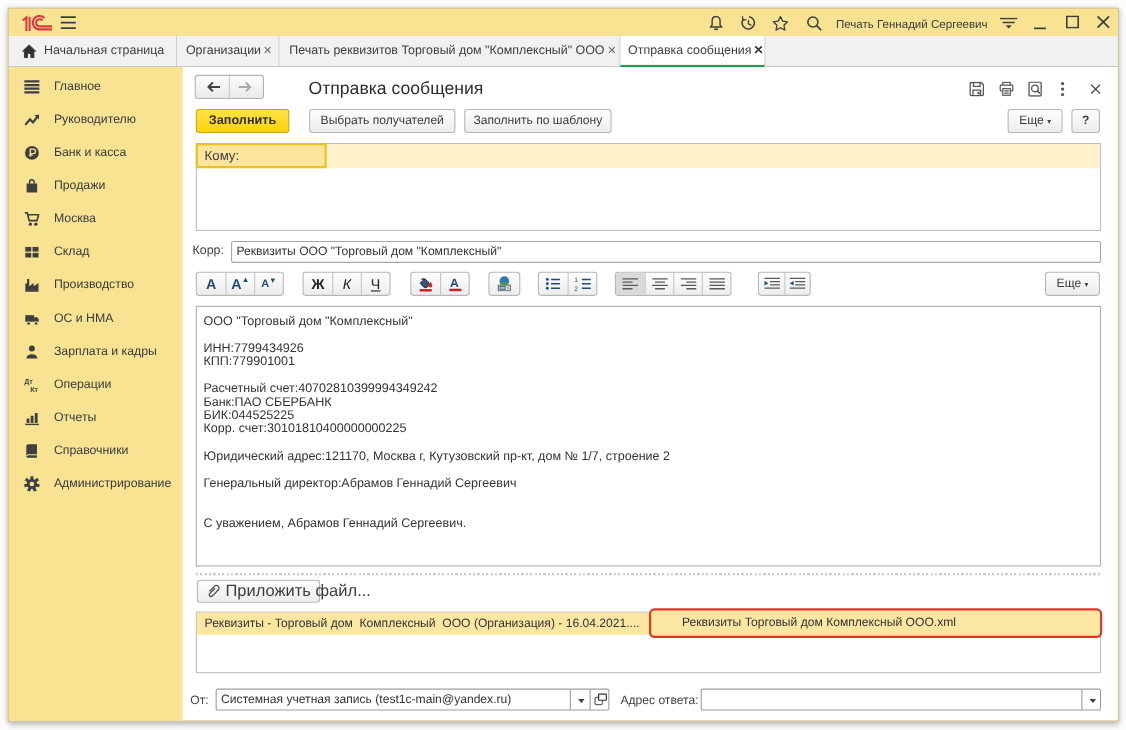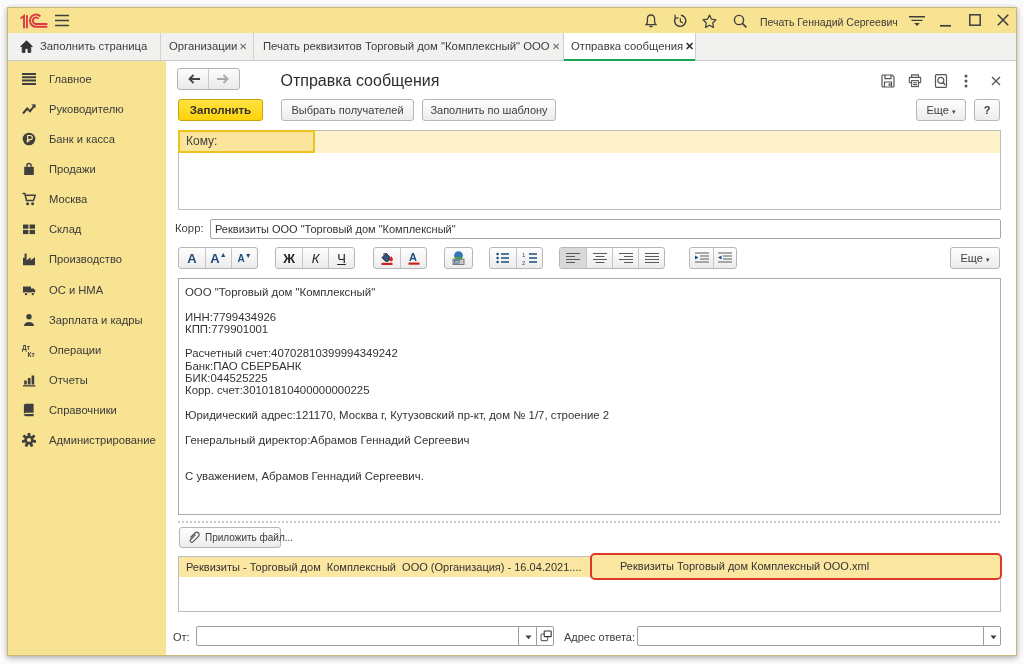--- a/index.html
+++ b/index.html
@@ -68,21 +68,21 @@
       <rect x="0.8" y="0.8" width="10.4" height="10.4" fill="none" stroke="#3f3f3f" stroke-width="1.5"></rect>
     </svg>
   <svg class="a" style="left:989px;top:6px" width="12" height="12" viewBox="0 0 12 12">
       <path d="M0.8,0.8 L11.2,11.2 M11.2,0.8 L0.8,11.2" stroke="#3f3f3f" stroke-width="1.6"></path>
     </svg>
 
   <div class="a tabbar"></div>
   <svg class="a" style="left:12px;top:32px" width="13" height="13" viewBox="0 0 13 13">
       <path d="M0.5,6.5 L6.5,0.8 L12.5,6.5 L10.8,6.5 L10.8,12.4 L8,12.4 L8,8.6 L5,8.6 L5,12.4 L2.2,12.4 L2.2,6.5 Z" fill="#333" stroke="#333" stroke-width="0.8" stroke-linejoin="round"></path>
     </svg>
-  <div class="a tab" style="left:32px">Заполнить страница</div>
+  <div class="a tab" style="left:32px">Начальная страница</div>
   <div class="a tabsep" style="left:152px"></div>
   <div class="a tab" style="left:161px">Организации</div>
   <div class="a tab" style="left:231px;color:#666;font-size:10px">✕</div>
   <div class="a tabsep" style="left:245px"></div>
   <div class="a tab" style="left:255px">Печать реквизитов Торговый дом "Комплексный" ООО</div>
   <div class="a tab" style="left:544px;color:#666;font-size:10px">✕</div>
   <div class="a" style="left:555px;top:25px;width:133px;height:28px;background:#fff;border-left:1px solid #cdcdcd;border-right:1px solid #cdcdcd"></div>
   <div class="a tab" style="left:563px">Отправка сообщения</div>
   <div class="a tab" style="left:677px;font-weight:bold;color:#333;font-size:11px">✕</div>
   <div class="a" style="left:556px;top:50.5px;width:131px;height:2.5px;background:#16a354"></div>
@@ -219,21 +219,21 @@
     </svg>
 
   <div class="a" style="left:170px;top:91px;width:85px;height:22px;background:linear-gradient(#ffe343,#ffd20a);border:1px solid #c7a50c;border-radius:3px;text-align:center;line-height:20px;font-size:11.5px;font-weight:bold;color:#33302a">Заполнить</div>
   <div class="a btn" style="left:273px;top:91px;width:133px;height:22px;line-height:20px">Выбрать получателей</div>
   <div class="a btn" style="left:414px;top:91px;width:134px;height:22px;line-height:20px">Заполнить по шаблону</div>
   <div class="a btn" style="left:908px;top:91px;width:50px;height:22px;line-height:20px">Еще <span style="font-size:7px;color:#444">▾</span></div>
   <div class="a btn" style="left:966px;top:91px;width:26px;height:22px;line-height:20px;font-weight:bold">?</div>
 
   <div class="a" style="left:170px;top:122px;width:823px;height:80px;border:1px solid #bdbdbd;background:#fff"></div>
   <div class="a" style="left:171px;top:123px;width:821px;height:22px;background:#fdf2ca"></div>
-  <div class="a" style="left:170px;top:122px;width:137px;height:22.5px;background:#fbe49c;border:2px solid #eec11b;border-radius:1px;font-size:12px;color:#3f3f3f;line-height:18px;padding-left:6px">Кому:</div>
+  <div class="a" style="left:170px;top:122px;width:119px;height:22.5px;background:#fbe49c;border:2px solid #eec11b;border-radius:1px;font-size:12px;color:#3f3f3f;line-height:18px;padding-left:6px">Кому:</div>
 
   <div class="a lbl" style="left:167px;top:214px">Корр:</div>
   <div class="a inp" style="left:202px;top:211px;width:791px;height:20px;line-height:18px;padding-left:4px">Реквизиты ООО "Торговый дом "Комплексный"</div>
 
   <div class="a tbtn" style="left:170px;top:239px;height:22px">
       <div>
         <span style="font-weight:bold;font-size:13px;color:#1d4d7c">А</span>
       </div>
       <div>
         <span style="font-weight:bold;font-size:13px;color:#1d4d7c">А</span>
@@ -368,32 +368,33 @@
 
 Юридический адрес:121170, Москва г, Кутузовский пр-кт, дом № 1/7, строение 2
 
 Генеральный директор:Абрамов Геннадий Сергеевич
 
 
 С уважением, Абрамов Геннадий Сергеевич.</div>
 
   <div class="a" style="left:170px;top:513px;width:823px;height:2px;background:repeating-linear-gradient(90deg,#c9c9c9 0 2px,transparent 2px 4px)"></div>
 
-  <div class="a btn" style="left:171px;top:519px;width:102px;height:21px;line-height:19px;text-align:left;padding-left:25px;white-space:nowrap;font-size:10px">Приложить файл...</div>
+  <div class="a btn" style="left:171px;top:519px;width:112px;height:21px;line-height:19px;text-align:left;padding-left:25px;white-space:nowrap;font-size:15px">Приложить файл...</div>
   <svg class="a" style="left:179px;top:523px" width="13" height="13" viewBox="0 0 13 13">
       <path d="M3.5,6.5 L8,2 a2.4,2.4 0 0 1 3.4,3.4 L6,10.8 a1.6,1.6 0 0 1 -2.3,-2.3 L8.5,3.7" fill="none" stroke="#555" stroke-width="1.2"></path>
     </svg>
 
   <div class="a" style="left:170px;top:548px;width:823px;height:56px;border:1px solid #bdbdbd;background:#fff"></div>
   <div class="a" style="left:171px;top:549px;width:821px;height:20px;background:#fbe6a2"></div>
   <div class="a" style="left:178px;top:549px;font-size:11px;color:#333;line-height:20px;white-space:pre">Реквизиты - Торговый дом  Комплексный  ООО (Организация) - 16.04.2021....</div>
   <div class="a" style="left:582px;top:545px;width:412px;height:27px;background:#fbe6a2;border:2.5px solid #dd3927;border-radius:5px;font-size:11px;color:#333;line-height:22px;padding-left:28px">Реквизиты Торговый дом Комплексный ООО.xml</div>
 
   <div class="a" style="left:165px;top:623px;font-size:11px;color:#3f3f3f">От:</div>
   <div class="a" style="left:188px;top:618px;width:358px;height:20px;border:1px solid #9e9e9e;border-radius:2px;background:#fff">
+    <div style="position:absolute;left:4px;top:0;line-height:18px;font-size:11px;color:#333;white-space:nowrap">Системная учетная запись (test1c-main@yandex.ru)</div>
     <div style="position:absolute;left:321px;top:0;width:1px;height:18px;background:#9e9e9e"></div>
     <svg style="position:absolute;left:328px;top:8px" width="7" height="5" viewBox="0 0 7 5">
         <path d="M0.5,0.5 L6.5,0.5 L3.5,4.2 Z" fill="#3f3f3f"></path>
       </svg>
     <div style="position:absolute;left:339px;top:0;width:1px;height:18px;background:#9e9e9e"></div>
     <svg style="position:absolute;left:343px;top:3px" width="12" height="12" viewBox="0 0 12 12">
         <g fill="none">
           <rect x="1" y="4" width="6.6" height="6.6" rx="1" stroke="#666" stroke-width="1.1"></rect>
           <rect x="4.2" y="1" width="7" height="5.6" rx="0.5" fill="#fff" stroke="#333" stroke-width="1.1"></rect>
         </g>

